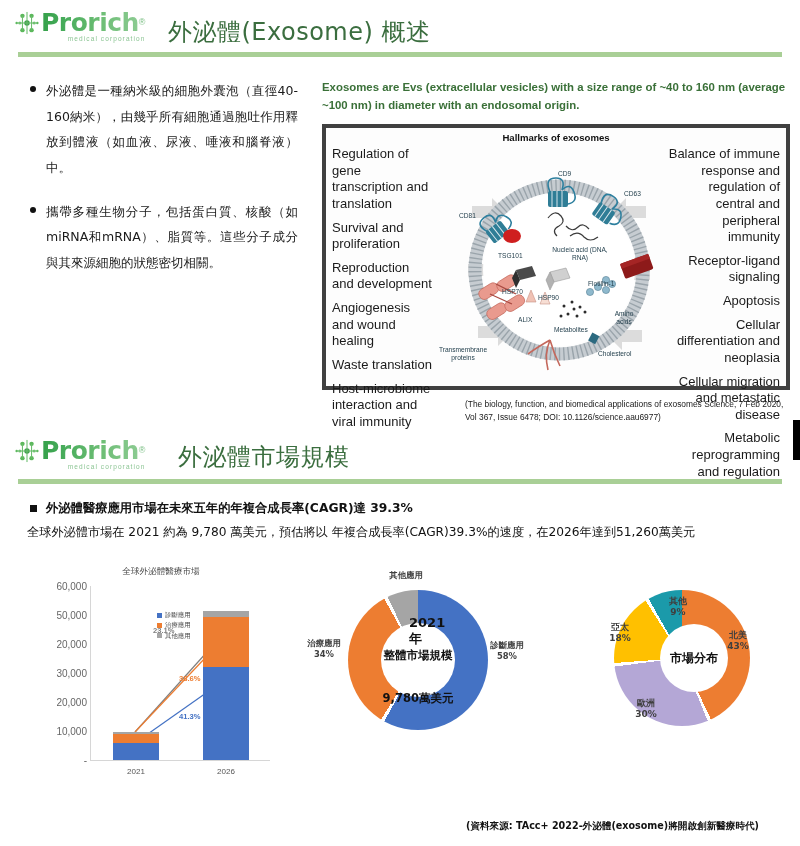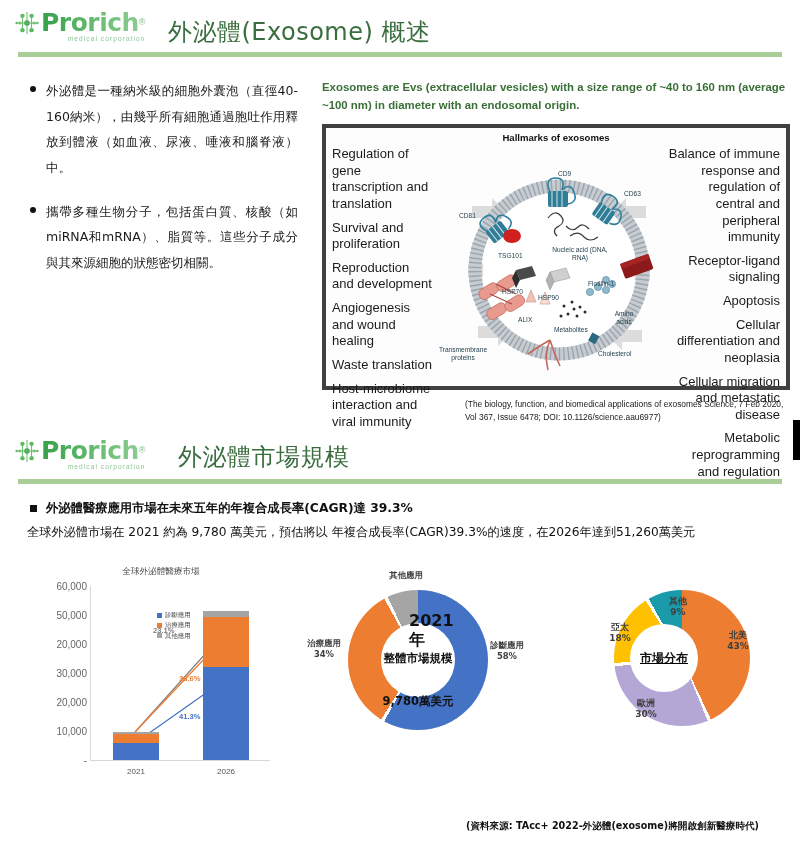--- a/index.html
+++ b/index.html
@@ -391,21 +391,21 @@
 
   <div class="donut-wrap" style="left:308px; top:572px; width:210px; height:215px;">
     <div class="donut" style="left:40px; top:18px; width:140px; height:140px;
                 background: conic-gradient(from 0deg,
                   #4472c4 0deg 208.8deg,
                   #fff 208.8deg 211.8deg,
                   #ed7d31 211.8deg 331.2deg,
                   #fff 331.2deg 334.2deg,
                   #a5a5a5 334.2deg 360deg);"></div>
     <div class="donut-hole" style="left:73px; top:51px; width:74px; height:74px;">
-      <div class="donut-center-line" style="font-size:16px;margin-left:28px;">2021年</div>
+      <div class="donut-center-line" style="font-size:13px;margin-left:28px;">2021年</div>
       <div class="donut-center-line" style="font-size:11.5px;">整體市場規模</div>
       <div class="donut-center-line" style="font-size:11.5px;margin-top:28px;">9,780萬美元</div>
     </div>
     <div class="slice-lbl" style="left:176px; top:68px; width:46px; font-size:8.4px; color:#404040;">
       <span>診斷應用</span><br>
       <span>58%</span>
     </div>
     <div class="slice-lbl" style="left:-8px; top:66px; width:48px; font-size:8.4px; color:#404040;">
       <span>治療應用</span><br>
       <span>34%</span>
@@ -419,21 +419,21 @@
   <div class="donut-wrap" style="left:570px; top:576px; width:200px; height:210px;">
     <div class="donut" style="left:44px; top:14px; width:136px; height:136px;
                 background: conic-gradient(from 0deg,
                   #ed7d31 0deg 154.8deg,
                   #fff 154.8deg 157.8deg,
                   #b4a7d6 157.8deg 262.8deg,
                   #fff 262.8deg 265.8deg,
                   #ffc000 265.8deg 327.6deg,
                   #fff 327.6deg 330.6deg,
                   #1b9aaa 330.6deg 360deg);"></div>
-    <div class="donut-hole" style="left:60px; top:48px; width:68px; height:68px;text-decoration:underline;">
+    <div class="donut-hole" style="left:90px; top:48px; width:68px; height:68px;">
       <div class="donut-center-line" style="font-size:12px;">市場分布</div>
     </div>
     <div class="slice-lbl" style="left:148px; top:54px; width:40px; font-size:9px; color:#3f3f3f;">
       <span>北美</span><br>
       <span>43%</span>
     </div>
     <div class="slice-lbl" style="left:56px; top:122px; width:40px; font-size:9px; color:#3f3f3f;">
       <span>歐洲</span><br>
       <span>30%</span>
     </div>

